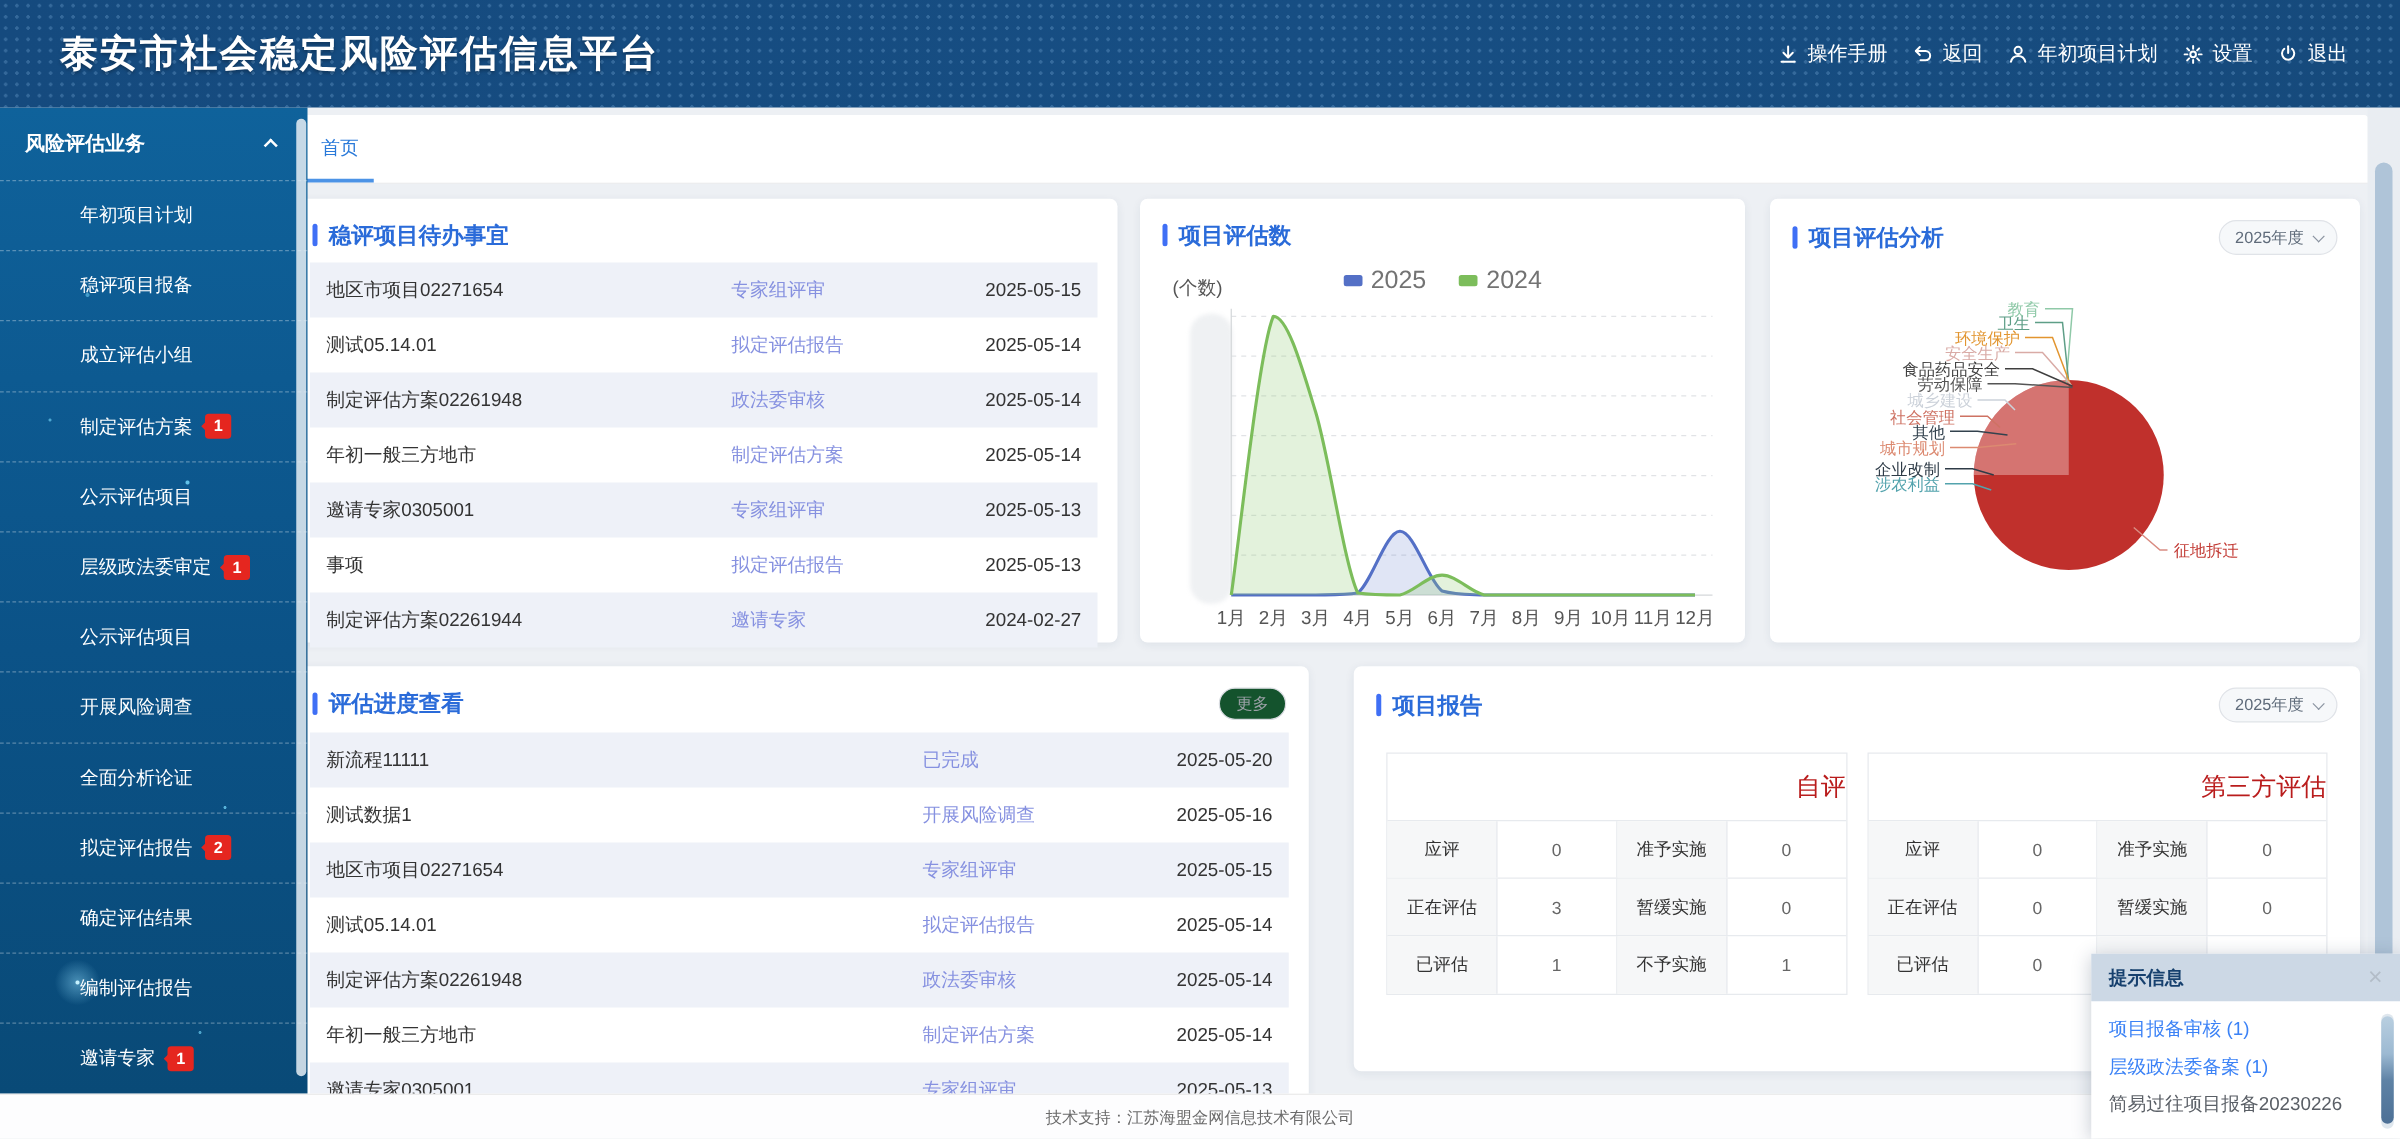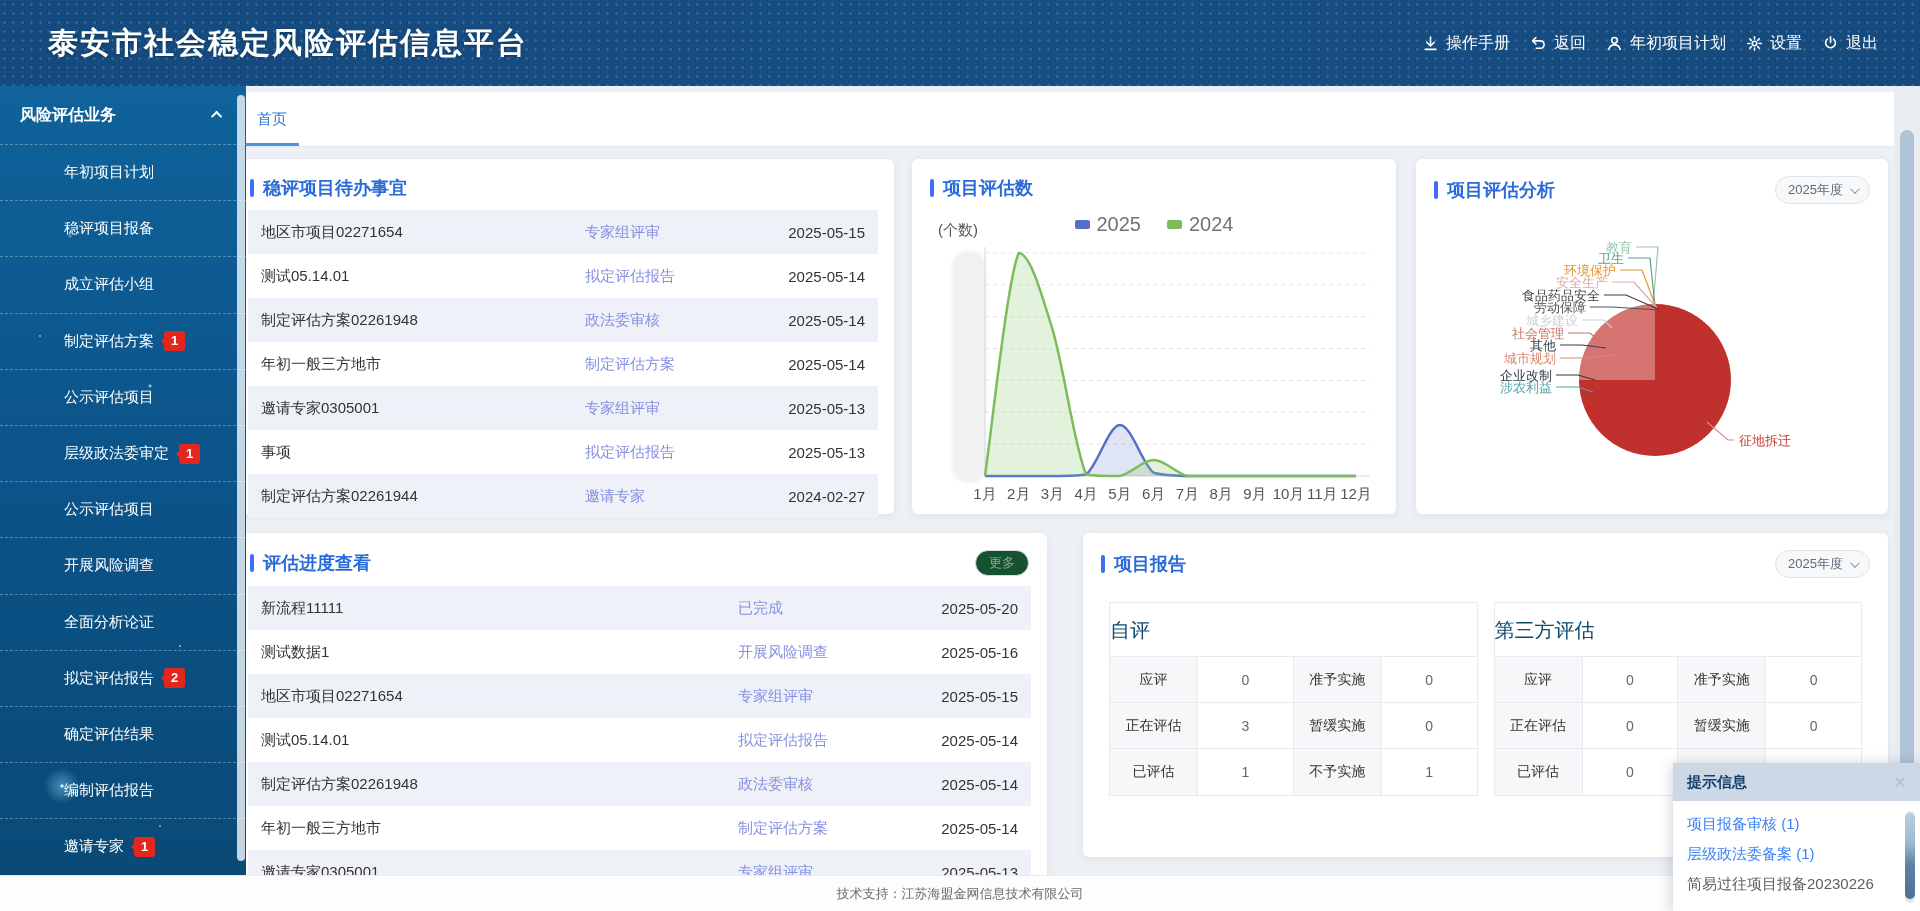--- a/index.html
+++ b/index.html
@@ -72,21 +72,21 @@
   .smudge { position:absolute; left:40px; top:92px; width:34px; height:232px; background:rgba(238,240,242,.92); border-radius:16px; filter:blur(1.5px); }
   #line-svg { position:absolute; left:0; top:82px; }
 
   
   #pie-svg { position:absolute; left:0; top:0; }
   .pie-hd { position:absolute; left:0; top:0; width:100%; z-index:2; }
 
   
   .tables { display:flex; gap:16px; padding:14px 26px 0 26px; }
   .rtable { width:376px; border:1px solid #e7eaee; border-collapse:collapse; }
-  .rtable .thead { height:54px; text-align:left; line-height:54px; color:#0c4a6e; font-size:20px; border-bottom:1px solid #e7eaee; }
+  .rtable .thead { height:54px; text-align:right; line-height:54px; color:#b91c1c; font-size:20px; border-bottom:1px solid #e7eaee; }
   .rrow { display:flex; height:46px; border-bottom:1px solid #e7eaee; }
   .rrow:last-child { border-bottom:none; }
   .rcell { display:flex; align-items:center; justify-content:center; font-size:14px; border-right:1px solid #e7eaee; }
   .rcell:last-child { border-right:none; }
   .rcell.lab { width:88px; background:#f6f7f8; color:#333; }
   .rcell.val { flex:1; color:#666; }
 
   
   footer { position:absolute; left:0; top:875px; width:1920px; height:36px; background:#fdfdfe; border-top:1px solid #ececec; display:flex; align-items:center; justify-content:center; color:#6b6b6b; font-size:13px; z-index:18; }
 

